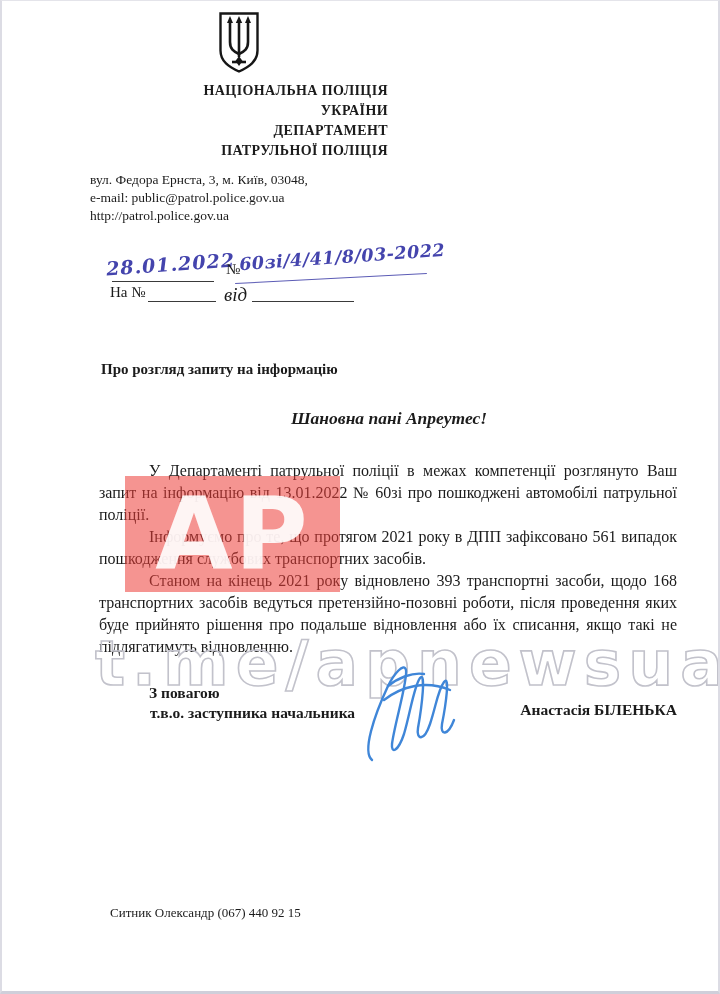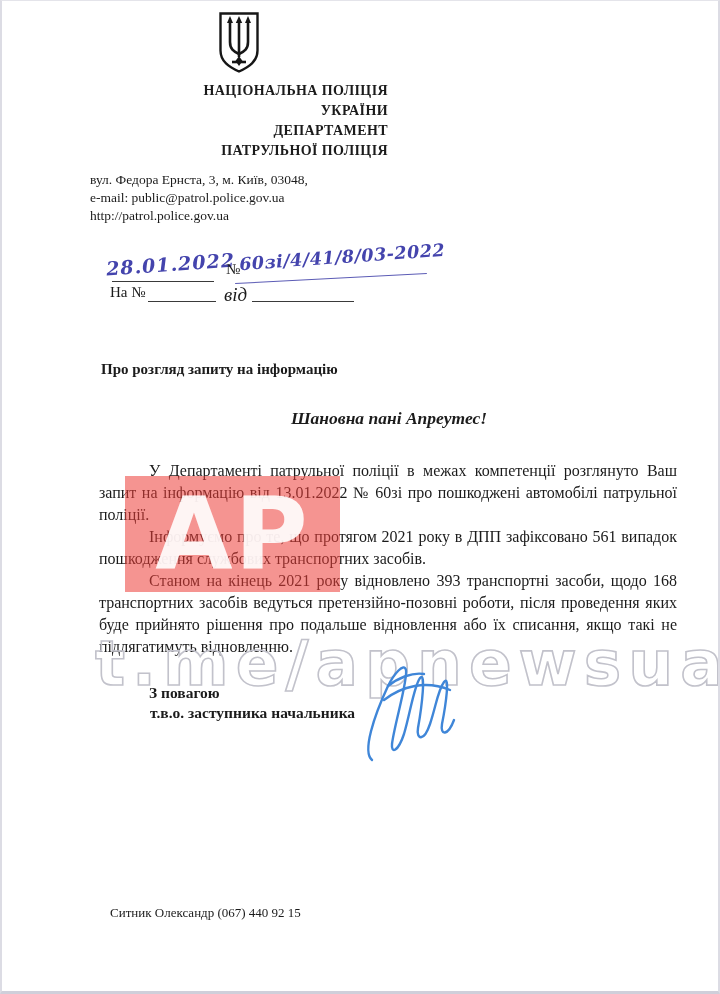--- a/index.html
+++ b/index.html
@@ -129,20 +129,21 @@
   </div>
 
   <div class="abs ap-badge" style="background:rgba(237,60,54,0.55);">
     <span class="ap-badge-text">АР</span>
   </div>
 
   <div class="abs channel-mark">t.me/apnewsua</div>
 
   <div class="abs closing">З повагою</div>
   <div class="abs position-line">т.в.о. заступника начальника</div>
+  <div class="abs signer-name">Анастасія БІЛЕНЬКА</div>
 
   <div class="abs signature-svg">
     <svg width="120" height="110" viewBox="0 0 120 110" xmlns="http://www.w3.org/2000/svg">
       <g fill="none" stroke="#3f86d8" stroke-width="2.4" stroke-linecap="round">
         <path d="M18 104 C 8 96 20 60 34 30 C 40 18 50 6 52 14 C 54 24 40 70 38 88 C 37 98 44 96 50 78 C 56 58 60 30 66 22 C 72 14 68 50 64 72 C 62 84 70 86 76 68 C 82 50 84 34 90 26 C 96 18 92 48 88 68 C 86 80 94 80 100 64"></path>
         <path d="M30 44 C 48 30 72 24 96 34"></path>
         <path d="M34 30 C 44 22 58 16 70 18"></path>
       </g>
     </svg>
   </div>

